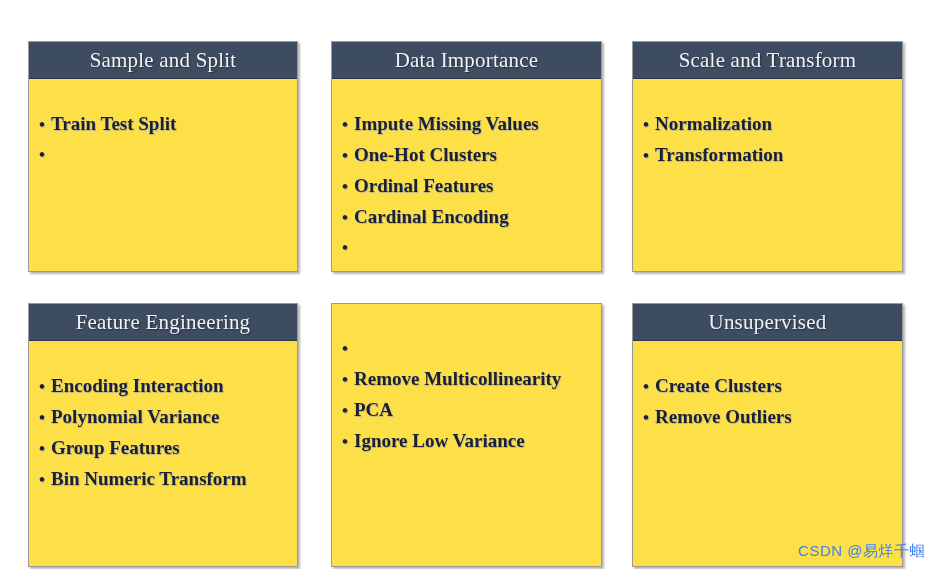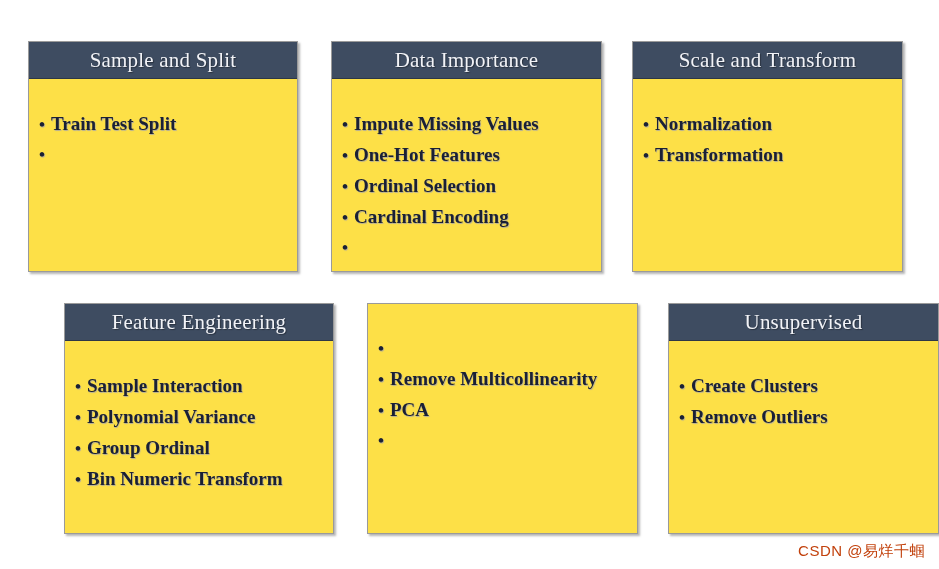--- a/index.html
+++ b/index.html
@@ -32,21 +32,21 @@
     overflow: hidden;
   }
 
   
   .col1 { left: 28px;  width: 270px; }
   .col2 { left: 331px; width: 271px; }
   .col3 { left: 632px; width: 271px; }
 
   
   .row1 { top: 41px;  height: 231px; }
-  .row2 { top: 303px; height: 231px; margin-left: 36px; }
+  .row2 { top: 303px; height: 264px; }
 
   .card-header {
     height: 37px;
     background: #3e4c61;
     color: #f2f3f7;
     display: flex;
     align-items: center;
     justify-content: center;
     font-size: 21px;
     font-weight: 400;
@@ -91,21 +91,21 @@
   .bullet-text {
     display: inline-block;
   }
 
   #watermark {
     position: absolute;
     right: 14px;
     bottom: 8px;
     font-family: "Liberation Sans", "DejaVu Sans", sans-serif;
     font-size: 15px;
-    color: #c2410c;
+    color: #3b82f6;
     letter-spacing: 0.5px;
     white-space: nowrap;
   }
 </style>
 </head>
 <body>
 
 <div id="board">
 
   <div class="card col1 row1">
@@ -126,25 +126,25 @@
   <div class="card col2 row1">
     <div class="card-header">Data Importance</div>
     <div class="card-body">
       <ul class="bullet-list">
           <li>
             <span class="bullet-dot">•</span>
             <span class="bullet-text">Impute Missing Values</span>
           </li>
           <li>
             <span class="bullet-dot">•</span>
-            <span class="bullet-text">One-Hot Features</span>
-          </li>
-          <li>
-            <span class="bullet-dot">•</span>
-            <span class="bullet-text">Ordinal Selection</span>
+            <span class="bullet-text">One-Hot Clusters</span>
+          </li>
+          <li>
+            <span class="bullet-dot">•</span>
+            <span class="bullet-text">Ordinal Features</span>
           </li>
           <li>
             <span class="bullet-dot">•</span>
             <span class="bullet-text">Cardinal Encoding</span>
           </li>
           <li>
             <span class="bullet-dot">•</span>
           </li>
         </ul>
     </div>
@@ -165,29 +165,29 @@
         </ul>
     </div>
   </div>
 
   <div class="card col1 row2">
     <div class="card-header">Feature Engineering</div>
     <div class="card-body">
       <ul class="bullet-list">
           <li>
             <span class="bullet-dot">•</span>
-            <span class="bullet-text">Sample Interaction</span>
+            <span class="bullet-text">Encoding Interaction</span>
           </li>
           <li>
             <span class="bullet-dot">•</span>
             <span class="bullet-text">Polynomial Variance</span>
           </li>
           <li>
             <span class="bullet-dot">•</span>
-            <span class="bullet-text">Group Ordinal</span>
+            <span class="bullet-text">Group Features</span>
           </li>
           <li>
             <span class="bullet-dot">•</span>
             <span class="bullet-text">Bin Numeric Transform</span>
           </li>
         </ul>
     </div>
   </div>
 
   <div class="card col2 row2">
@@ -199,20 +199,21 @@
           <li>
             <span class="bullet-dot">•</span>
             <span class="bullet-text">Remove Multicollinearity</span>
           </li>
           <li>
             <span class="bullet-dot">•</span>
             <span class="bullet-text">PCA</span>
           </li>
           <li>
             <span class="bullet-dot">•</span>
+            <span class="bullet-text">Ignore Low Variance</span>
           </li>
         </ul>
     </div>
   </div>
 
   <div class="card col3 row2">
     <div class="card-header">Unsupervised</div>
     <div class="card-body">
       <ul class="bullet-list">
           <li>

